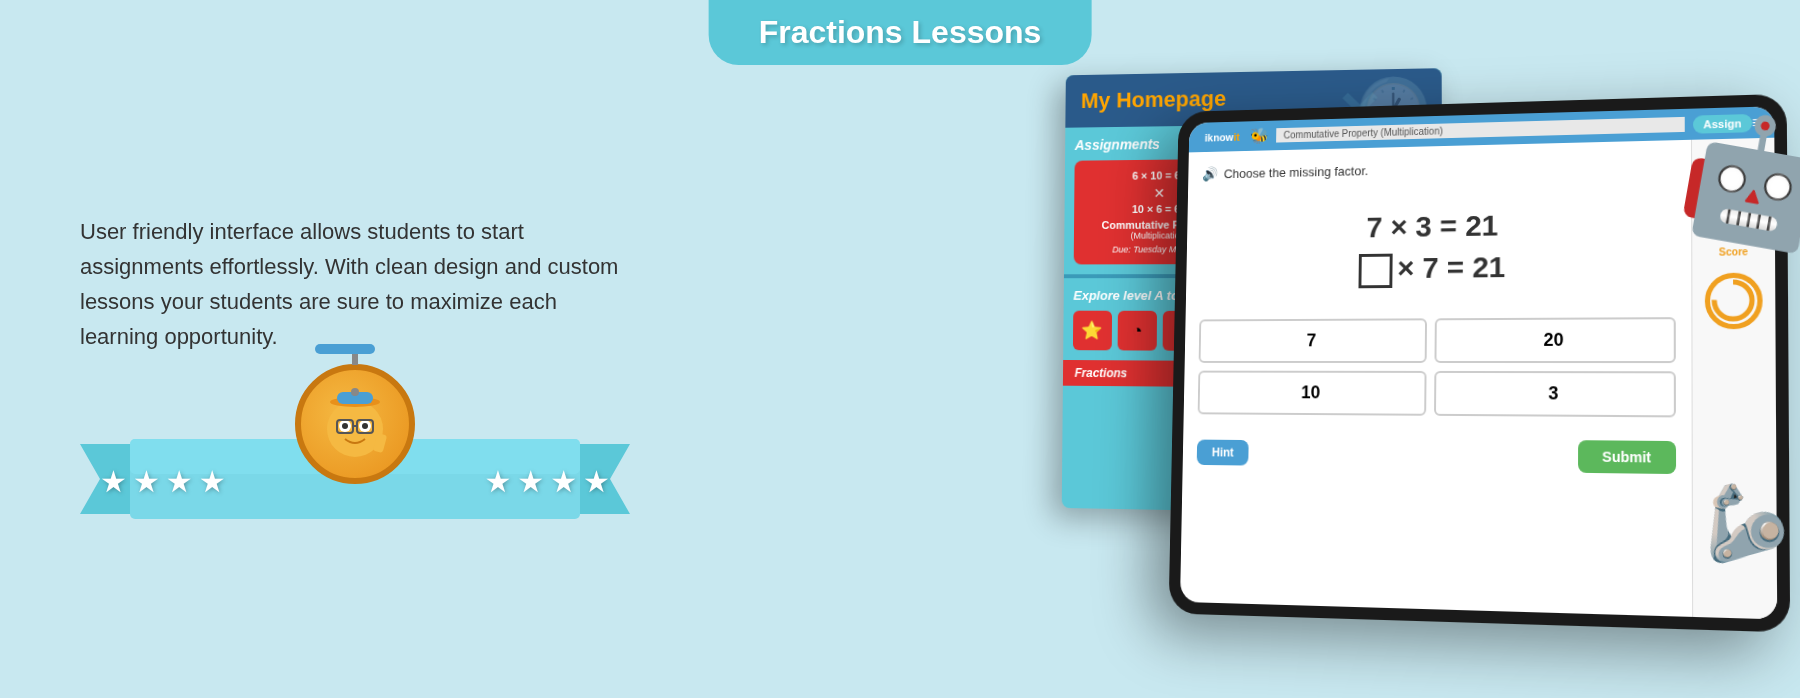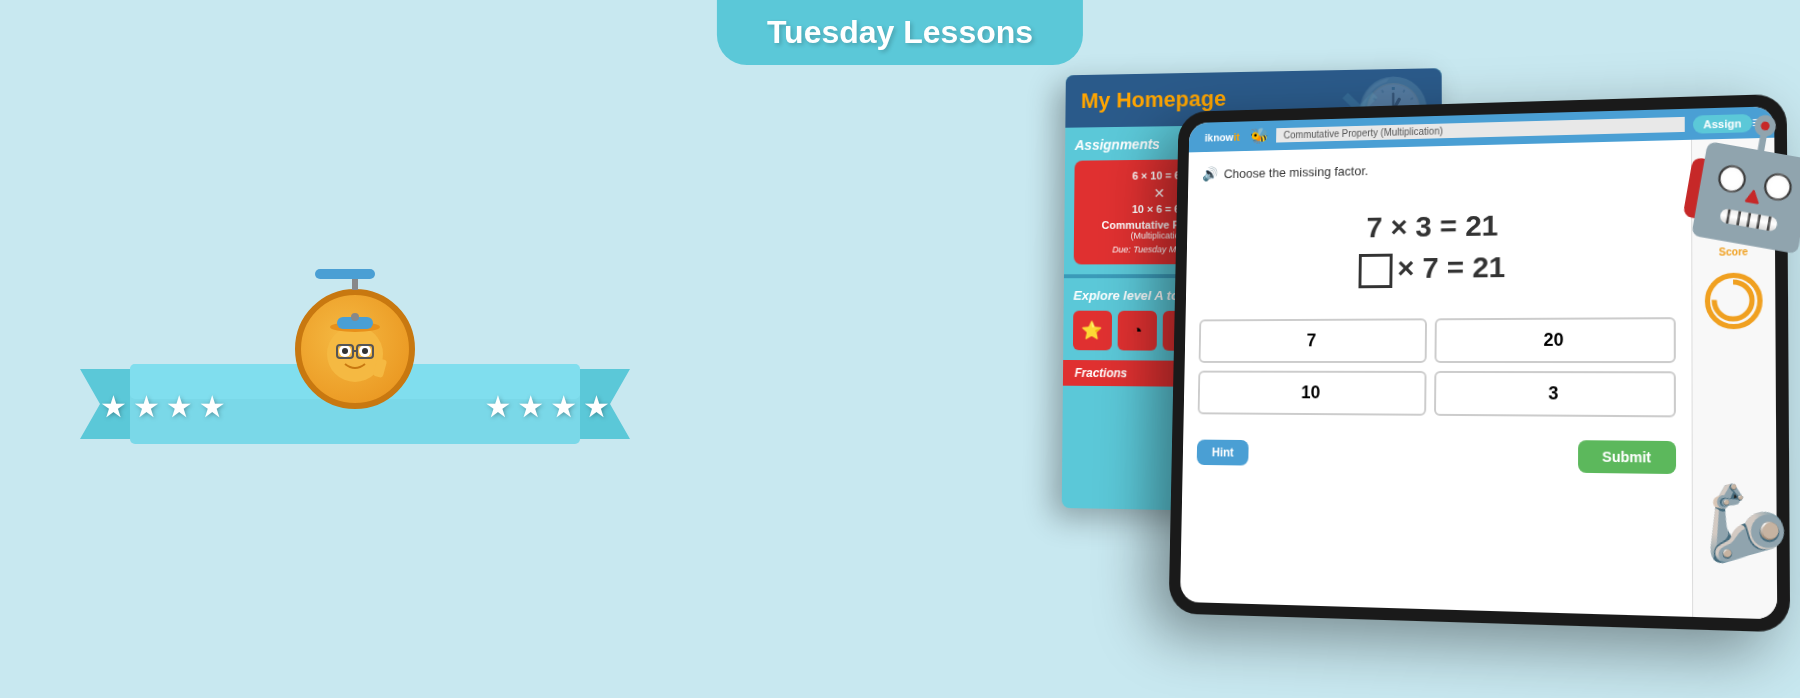--- a/index.html
+++ b/index.html
@@ -505,24 +505,25 @@
       color: #f0a020;
     }
 
   </style>
 </head>
 <body>
 
 <div class="main-container">
 
   <div class="title-banner">
-    <h1>Tuesday Lessons</h1>
+    <h1>Fractions Lessons</h1>
   </div>
 
   <div class="left-content">
+    <p class="description-text">User friendly interface allows students to start assignments effortlessly. With clean design and custom lessons your students are sure to maximize each learning opportunity.</p>
 
     <div class="ribbon-container">
 
       <svg class="ribbon-shape" viewBox="0 0 550 90" xmlns="http://www.w3.org/2000/svg">
 
         <polygon points="0,10 80,10 60,45 80,80 0,80 20,45" fill="#5bc8d8"></polygon>
 
         <polygon points="550,10 470,10 490,45 470,80 550,80 530,45" fill="#5bc8d8"></polygon>
 
         <rect x="50" y="5" width="450" height="80" rx="5" fill="#7ad8e8"></rect>

